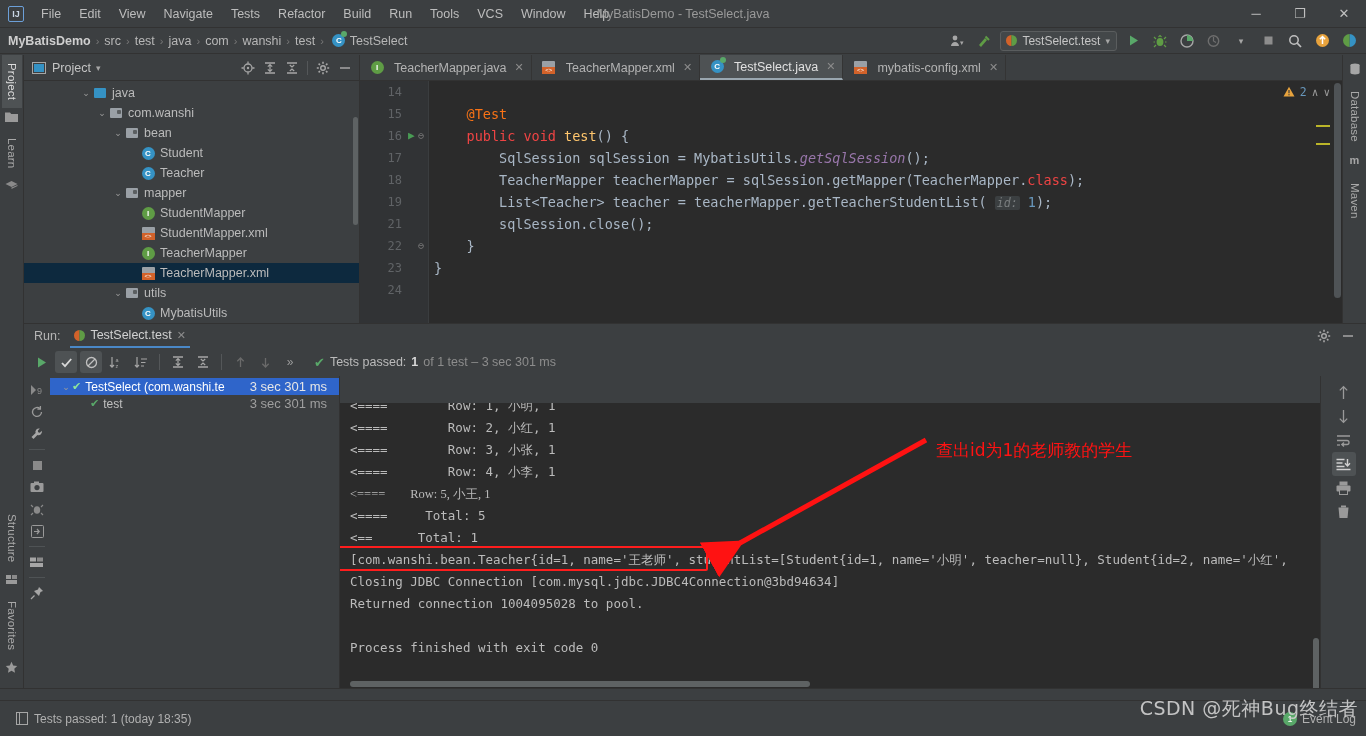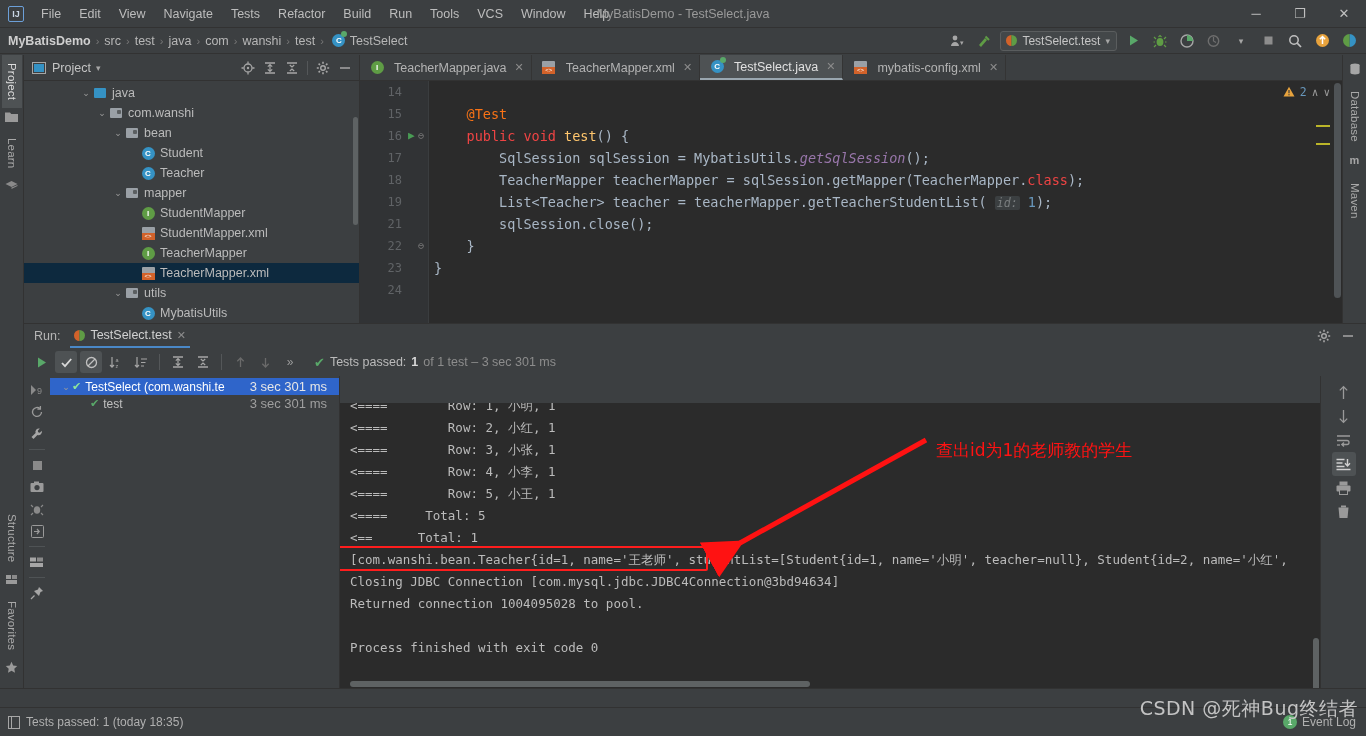--- a/index.html
+++ b/index.html
@@ -147,22 +147,22 @@
   .annot { position:absolute; color:#ff1212; font-size:17px; white-space:nowrap;
            font-family:"DejaVu Sans", sans-serif;}
   .rstrip2 { width:46px; background:#3c3f41; display:flex; flex-direction:column; align-items:center; padding-top:4px;
              border-left:1px solid #323232;}
   .r2ic { width:24px; height:24px; display:flex; align-items:center; justify-content:center; color:#a2a2a2; font-size:13px; border-radius:3px;}
   .r2ic.on { background:#4e5254; }
 
   
   .toolbar-bottom { position:absolute; left:0; right:0; bottom:22px; height:26px; background:#3c3f41;
                     display:flex; align-items:center; border-top:1px solid #323232; padding-left:22px;}
-  .statusbar { position:absolute; left:0; right:0; bottom:0; height:29px; background:#3c3f41;
-               display:flex; align-items:center; padding-left:8px; font-size:12px; color:#b0b0b0;
+  .statusbar { position:absolute; left:0; right:0; bottom:0; height:36px; background:#3c3f41;
+               display:flex; align-items:center; padding-left:16px; font-size:12px; color:#b0b0b0;
                border-top:1px solid #323232;}
   .evlog { margin-left:auto; display:flex; align-items:center; gap:5px; padding-right:10px;}
   .badge { width:14px;height:14px;border-radius:50%;background:#59a869;color:#fff;font-size:9px;
            display:flex;align-items:center;justify-content:center;}
   .watermark { position:absolute; right:8px; bottom:14px; color:#cfcfcf; font-size:19px; opacity:.92;
                font-family:"DejaVu Sans", sans-serif; letter-spacing:0.5px;}
   svg { display:block; }
 </style>
 </head>
 <body>
@@ -724,21 +724,21 @@
             <span>test</span>
             <span class="tm">3 sec 301 ms</span>
           </div>
         </div>
 
       <div class="console" id="console">
           <div class="conline" style="position: absolute; left: 0px; right: 0px; top: -8px;">&lt;====        Row: 1, 小明, 1</div>
           <div class="conline" style="position: absolute; left: 0px; right: 0px; top: 14px;">&lt;====        Row: 2, 小红, 1</div>
           <div class="conline" style="position: absolute; left: 0px; right: 0px; top: 36px;">&lt;====        Row: 3, 小张, 1</div>
           <div class="conline" style="position: absolute; left: 0px; right: 0px; top: 58px;">&lt;====        Row: 4, 小李, 1</div>
-          <div class="conline" style="position: absolute; left: 0px; right: 0px; top: 80px;">&lt;====        Row: 5, 小王, 1</div>
+          <div class="conline" style="position: absolute; left: 0px; right: 0px; top: 80px; font-family: Liberation Serif, serif;">&lt;====        Row: 5, 小王, 1</div>
           <div class="conline" style="position: absolute; left: 0px; right: 0px; top: 102px;">&lt;====     Total: 5</div>
           <div class="conline" style="position: absolute; left: 0px; right: 0px; top: 124px;">&lt;==      Total: 1</div>
           <div class="conline" style="position: absolute; left: 0px; right: 0px; top: 146px;">[com.wanshi.bean.Teacher{id=1, name='王老师', studentList=[Student{id=1, name='小明', teacher=null}, Student{id=2, name='小红',</div>
           <div class="conline" style="position: absolute; left: 0px; right: 0px; top: 168px;">Closing JDBC Connection [com.mysql.jdbc.JDBC4Connection@3bd94634]</div>
           <div class="conline" style="position: absolute; left: 0px; right: 0px; top: 190px;">Returned connection 1004095028 to pool.</div>
           <div class="conline" style="position: absolute; left: 0px; right: 0px; top: 212px;"></div>
           <div class="conline" style="position: absolute; left: 0px; right: 0px; top: 234px;">Process finished with exit code 0</div>
         <div class="con-scroll-v"></div>
         <div class="con-scroll-h"></div>
 

